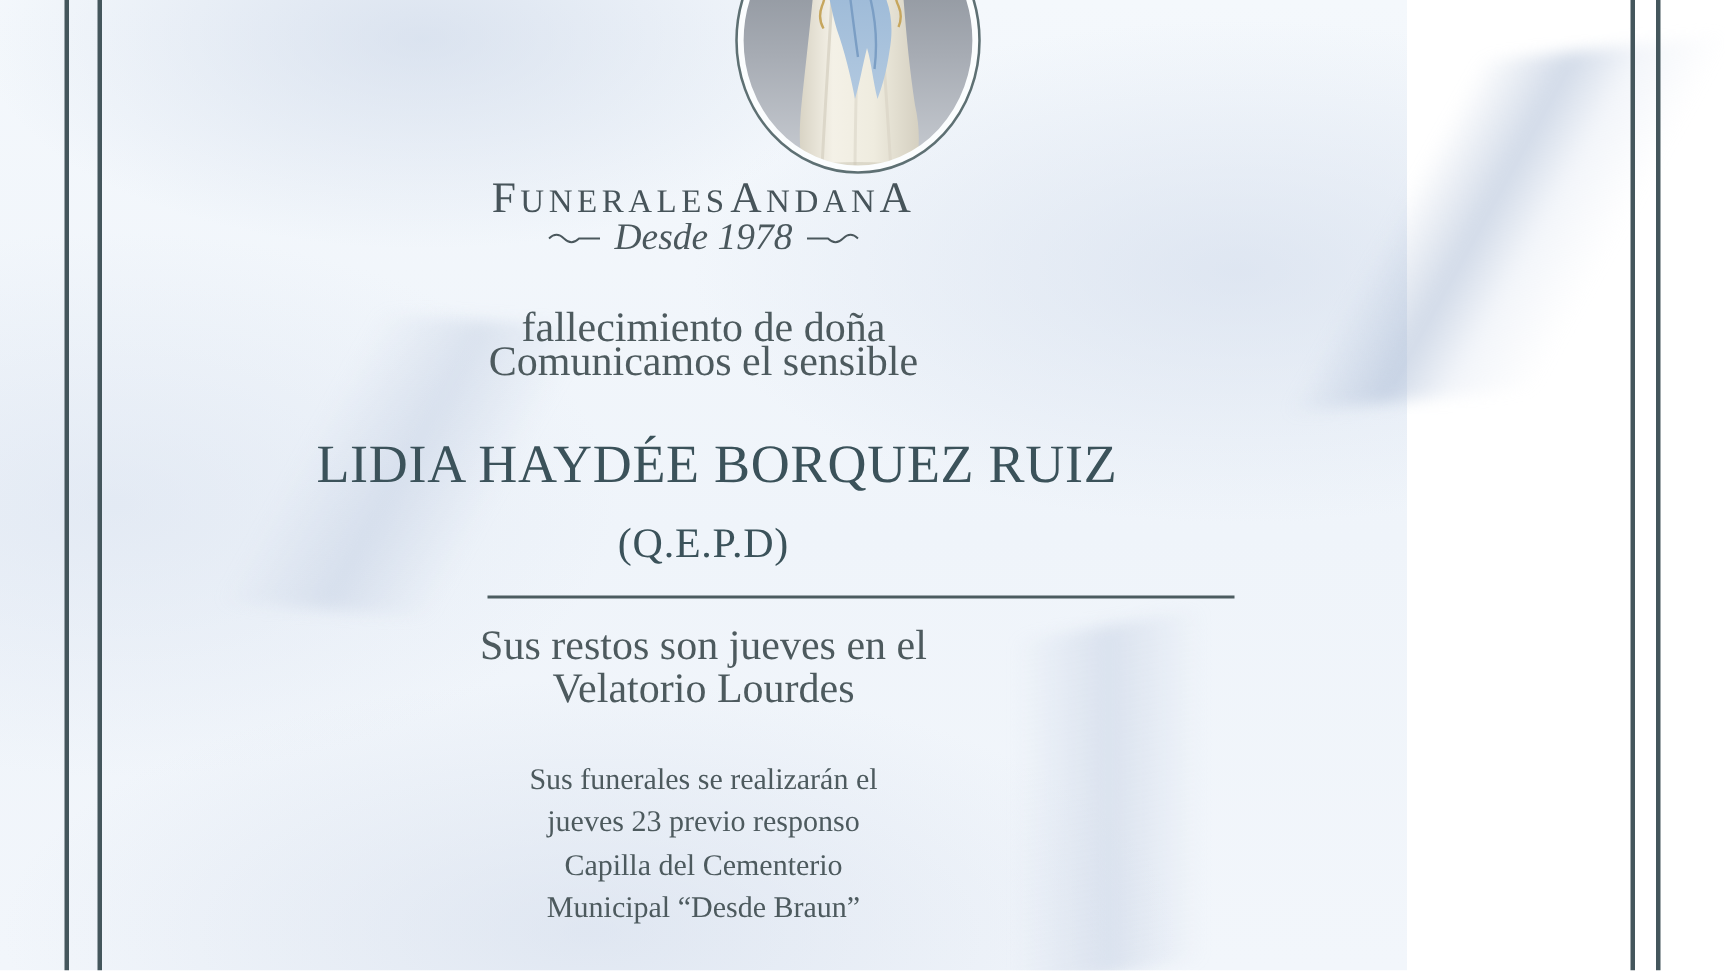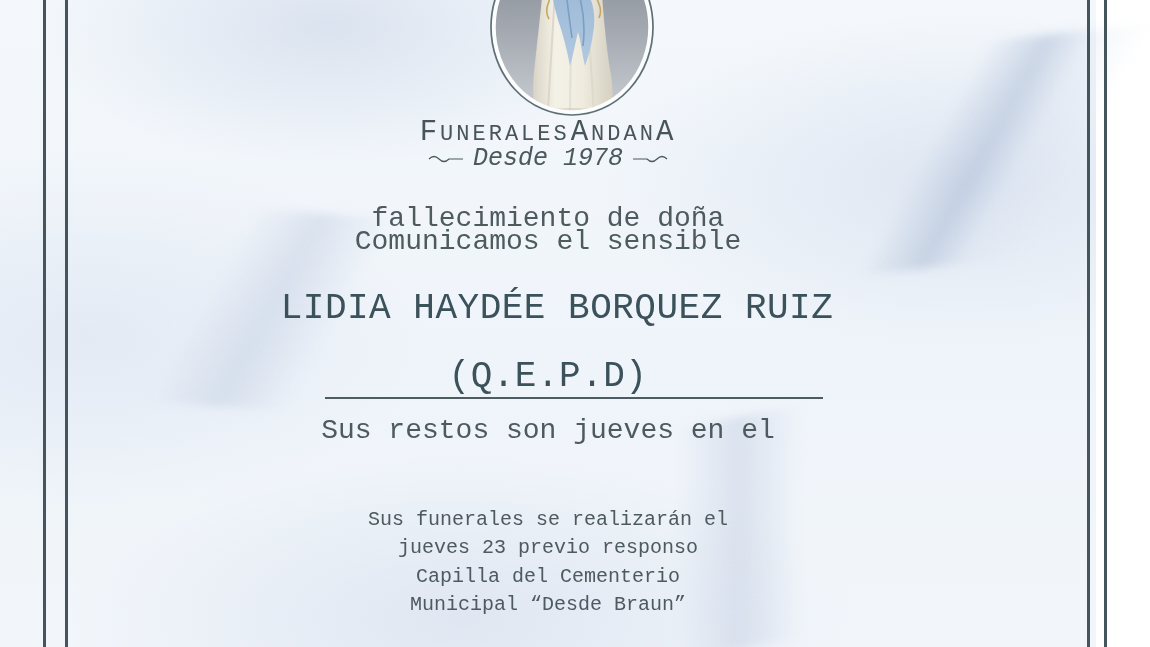--- a/index.html
+++ b/index.html
@@ -3,28 +3,27 @@
 <meta charset="utf-8">
 <style>
   html, body {
     margin: 0; padding: 0;
     width: 1150px; height: 647px;
     overflow: hidden;
     font-family: "Liberation Serif", "DejaVu Serif", serif;
   }
   .canvas {
     position: relative;
-    width: 1096px; height: 647px;
+    width: 938px; height: 647px;
     background:
       radial-gradient(ellipse 420px 200px at 30% 4%, rgba(198,210,229,.55), transparent 70%),
       radial-gradient(ellipse 520px 240px at 88% 28%, rgba(203,214,232,.50), transparent 70%),
       radial-gradient(ellipse 480px 260px at 8% 52%, rgba(209,219,235,.40), transparent 70%),
       radial-gradient(ellipse 560px 240px at 42% 96%, rgba(201,212,230,.45), transparent 70%),
       linear-gradient(180deg, #f4f8fc 0%, #eff4fa 55%, #f2f6fb 100%);
-    font-family: Liberation Mono, monospace;
   }
   .vein {
     position: absolute;
     pointer-events: none;
     filter: blur(5px);
   }
   .vein-a {
     left: 830px; top: 40px; width: 340px; height: 220px;
     background: linear-gradient(125deg, transparent 34%, rgba(173,189,214,.55) 47%, rgba(214,223,238,.30) 56%, transparent 68%);
     transform: rotate(-6deg);
@@ -76,21 +75,21 @@
   }
   .tagline svg { display: block; }
 
   .txt {
     position: absolute; left: 0; right: 0;
     text-align: center;
     color: #4d5a5e;
   }
   .intro   { top: 207px; font-size: 28px; line-height: 23px; }
   .name    { top: 289px; font-size: 36px; line-height: 40px; color: #3b525a; letter-spacing: .5px; padding-left: 18px; }
-  .qepd    { top: 357px; font-size: 36px; line-height: 40px; color: #3b525a; letter-spacing: .5px; }
+  .qepd    { top: 343px; font-size: 28px; line-height: 40px; color: #3b525a; letter-spacing: .5px; }
   .divider {
     position: absolute; left: 325px; top: 397px;
     width: 498px; height: 0;
     border-top: 2px solid #4c5c60;
   }
   .wake    { top: 416px; font-size: 28px; line-height: 29px; }
   .funeral { top: 506px; font-size: 20px; line-height: 28.4px; }
 </style>
 </head>
 <body>
@@ -169,20 +168,21 @@
     <div>Comunicamos el sensible</div>
   </div>
 
   <div class="txt name">LIDIA HAYDÉE BORQUEZ RUIZ</div>
   <div class="txt qepd">(Q.E.P.D)</div>
 
   <div class="divider"></div>
 
   <div class="txt wake">
     <div>Sus restos son jueves en el</div>
+    <div>Velatorio Lourdes</div>
   </div>
 
   <div class="txt funeral">
     <div>Sus funerales se realizarán el</div>
     <div>jueves 23 previo responso</div>
     <div>Capilla del Cementerio</div>
     <div>Municipal “Desde Braun”</div>
   </div>
 
 </div>

